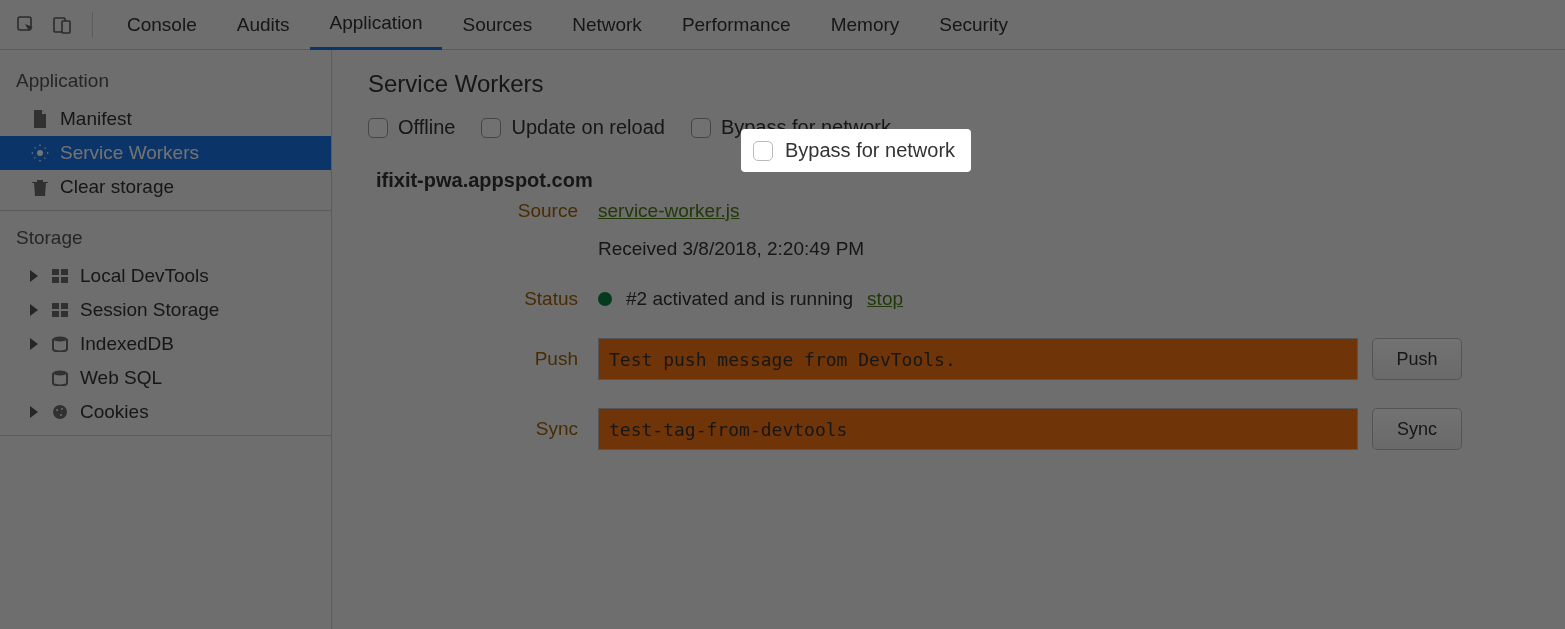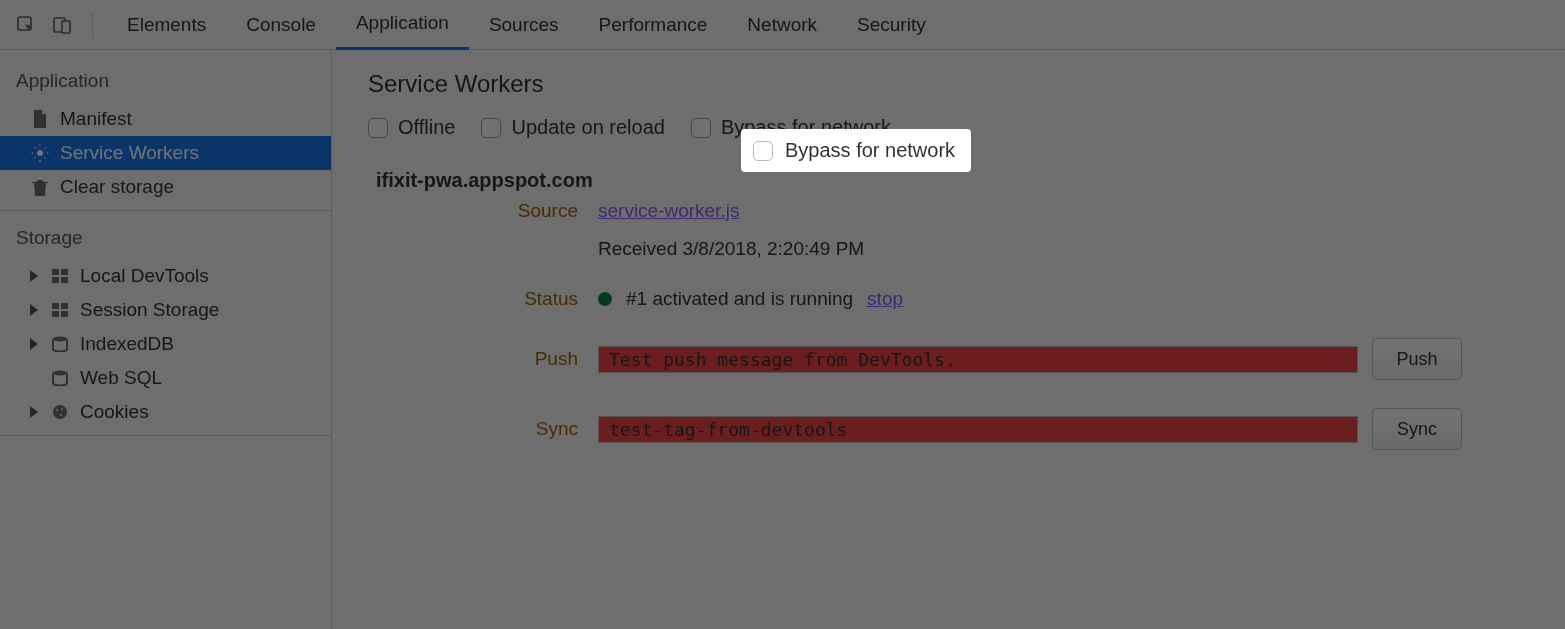--- a/index.html
+++ b/index.html
@@ -149,34 +149,34 @@
   font-size: 19px;
   color: #a16207;
 }
 .detail-value {
   flex: 1;
   display: flex;
   align-items: center;
   gap: 14px;
   font-size: 19px;
 }
-.link { color: #8b5cf6; text-decoration: underline; cursor: pointer; }
+.link { color: #4d7c0f; text-decoration: underline; cursor: pointer; }
 .status-dot {
   width: 14px; height: 14px; border-radius: 50%;
   background: #0b8043;
 }
 .input-text {
   flex: 1;
   max-width: 760px;
-  height: 27px;
+  height: 42px;
   border: 1px solid #bbb;
   padding: 0 10px;
   font-family: "Menlo", "Consolas", monospace;
   font-size: 18px;
-  background: #ef4444;
+  background: #f97316;
   color: #333;
 }
 .btn {
   height: 42px;
   min-width: 90px;
   border: 1px solid #bbb;
   background: linear-gradient(#fdfdfd,#eaeaea);
   border-radius: 5px;
   font-size: 18px;
   font-weight: 500;
@@ -223,26 +223,27 @@
       <path d="M9 9 l8 3 -3 1 -1 3 z" fill="#5f5f5f" stroke="none"></path>
     </svg>
   </div>
   <div class="icon-btn">
     <svg width="20" height="20" viewBox="0 0 20 20" fill="none" stroke="#5f5f5f" stroke-width="1.6">
       <rect x="2" y="3" width="11" height="14" rx="1"></rect>
       <rect x="10" y="6" width="8" height="12" rx="1" fill="#f3f3f3"></rect>
     </svg>
   </div>
   <div class="sep"></div>
-  <div class="tab">Elements</div>
   <div class="tab">Console</div>
+  <div class="tab">Audits</div>
   <div class="tab active">Application</div>
   <div class="tab">Sources</div>
+  <div class="tab">Network</div>
   <div class="tab">Performance</div>
-  <div class="tab">Network</div>
+  <div class="tab">Memory</div>
   <div class="tab">Security</div>
 </div>
 
 <div class="split">
 
   <div class="sidebar">
     <div class="side-section">
       <div class="side-heading">Application</div>
 
       <div class="side-item indent">
@@ -372,21 +373,21 @@
       <div class="detail-label"></div>
       <div class="detail-value">
         <span>Received 3/8/2018, 2:20:49 PM</span>
       </div>
     </div>
 
     <div class="detail-row">
       <div class="detail-label">Status</div>
       <div class="detail-value">
         <span class="status-dot"></span>
-        <span>#1 activated and is running</span>
+        <span>#2 activated and is running</span>
         <span class="link">stop</span>
       </div>
     </div>
 
     <div class="detail-row">
       <div class="detail-label">Push</div>
       <div class="detail-value">
         <input class="input-text" value="Test push message from DevTools." style="">
         <button class="btn">Push</button>
       </div>

